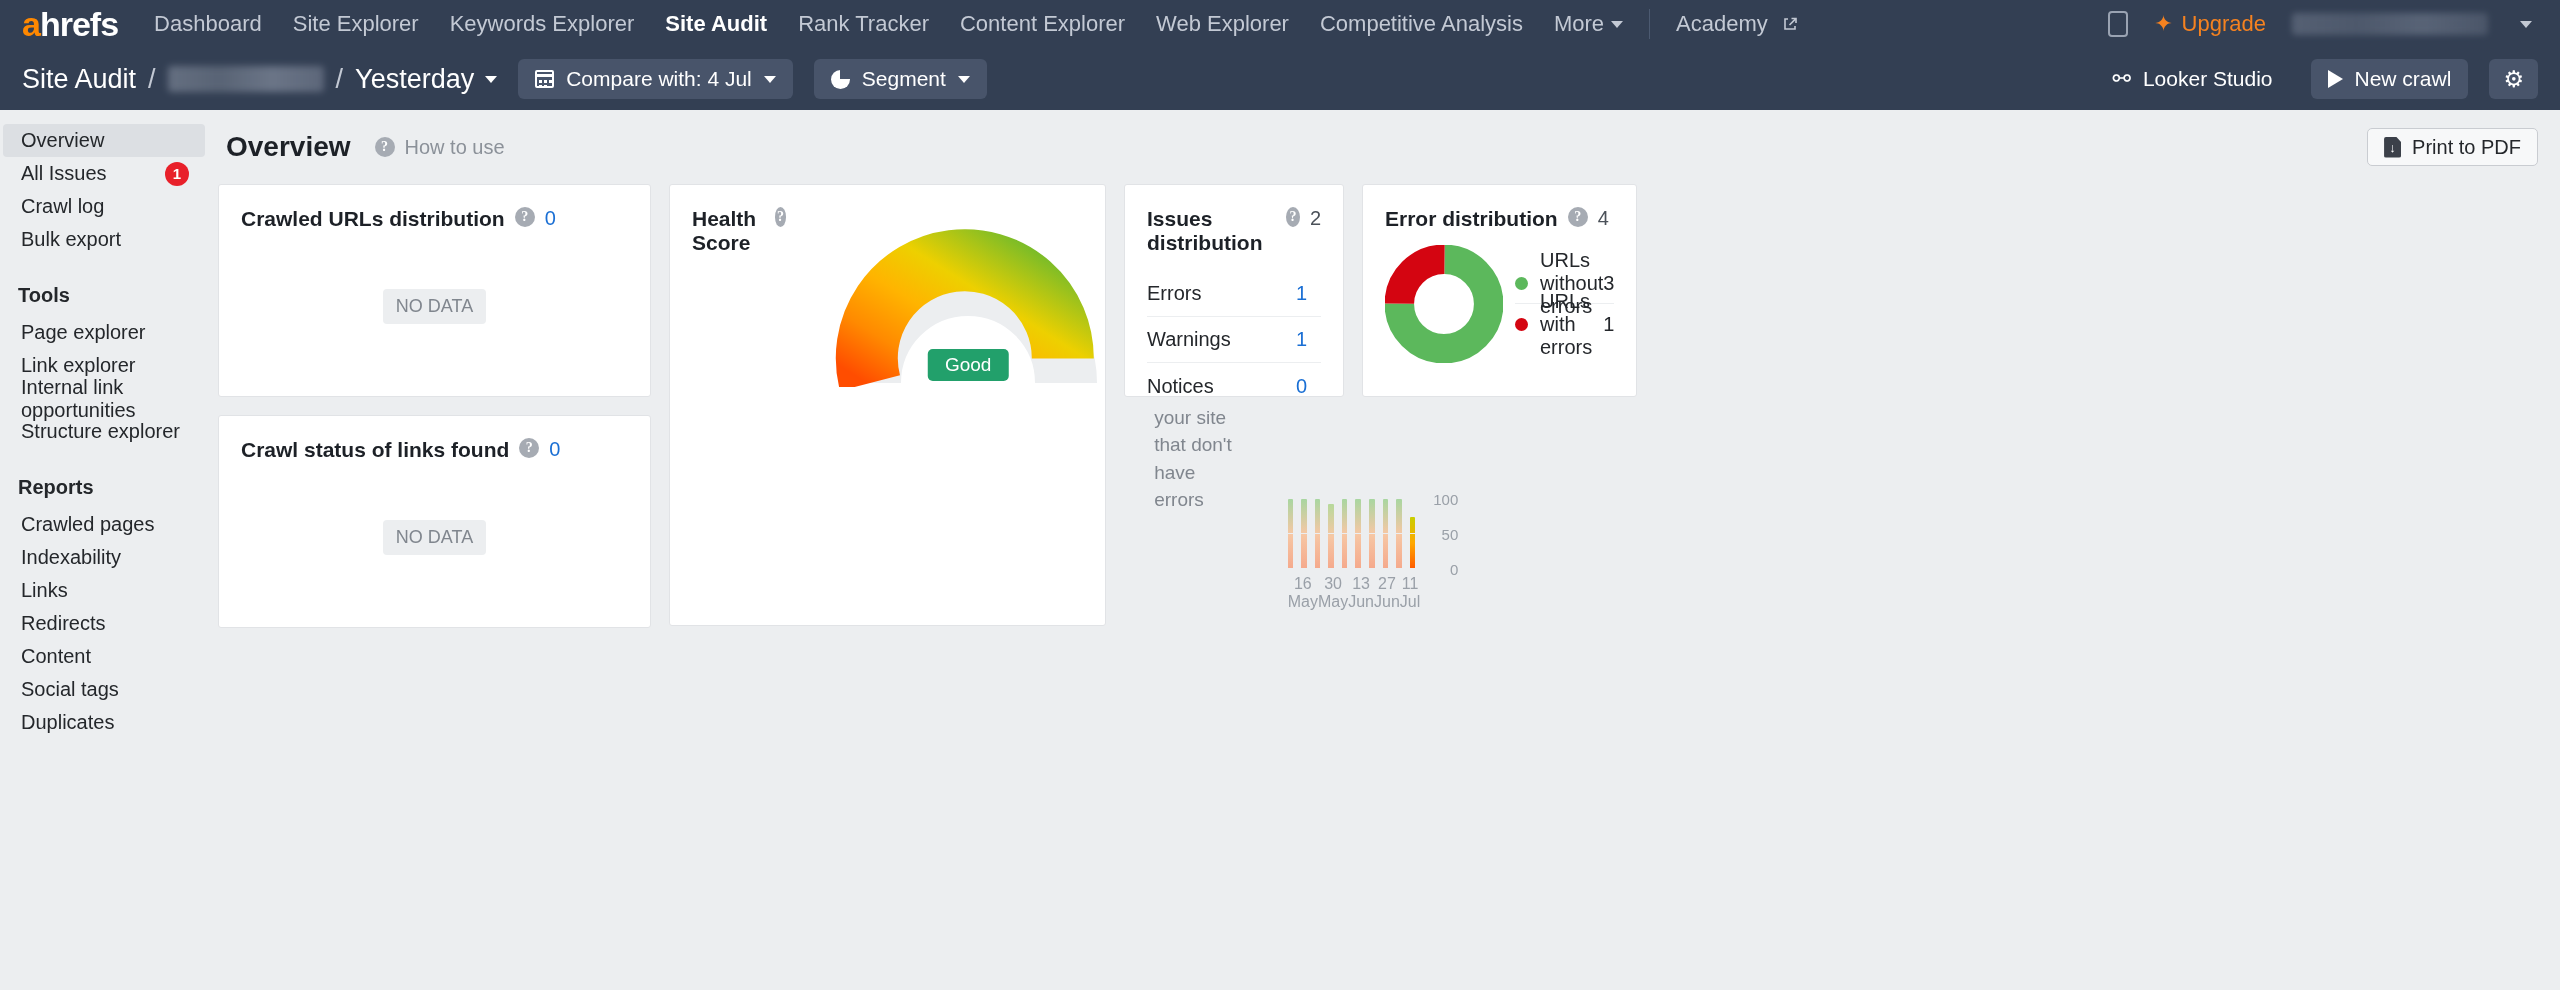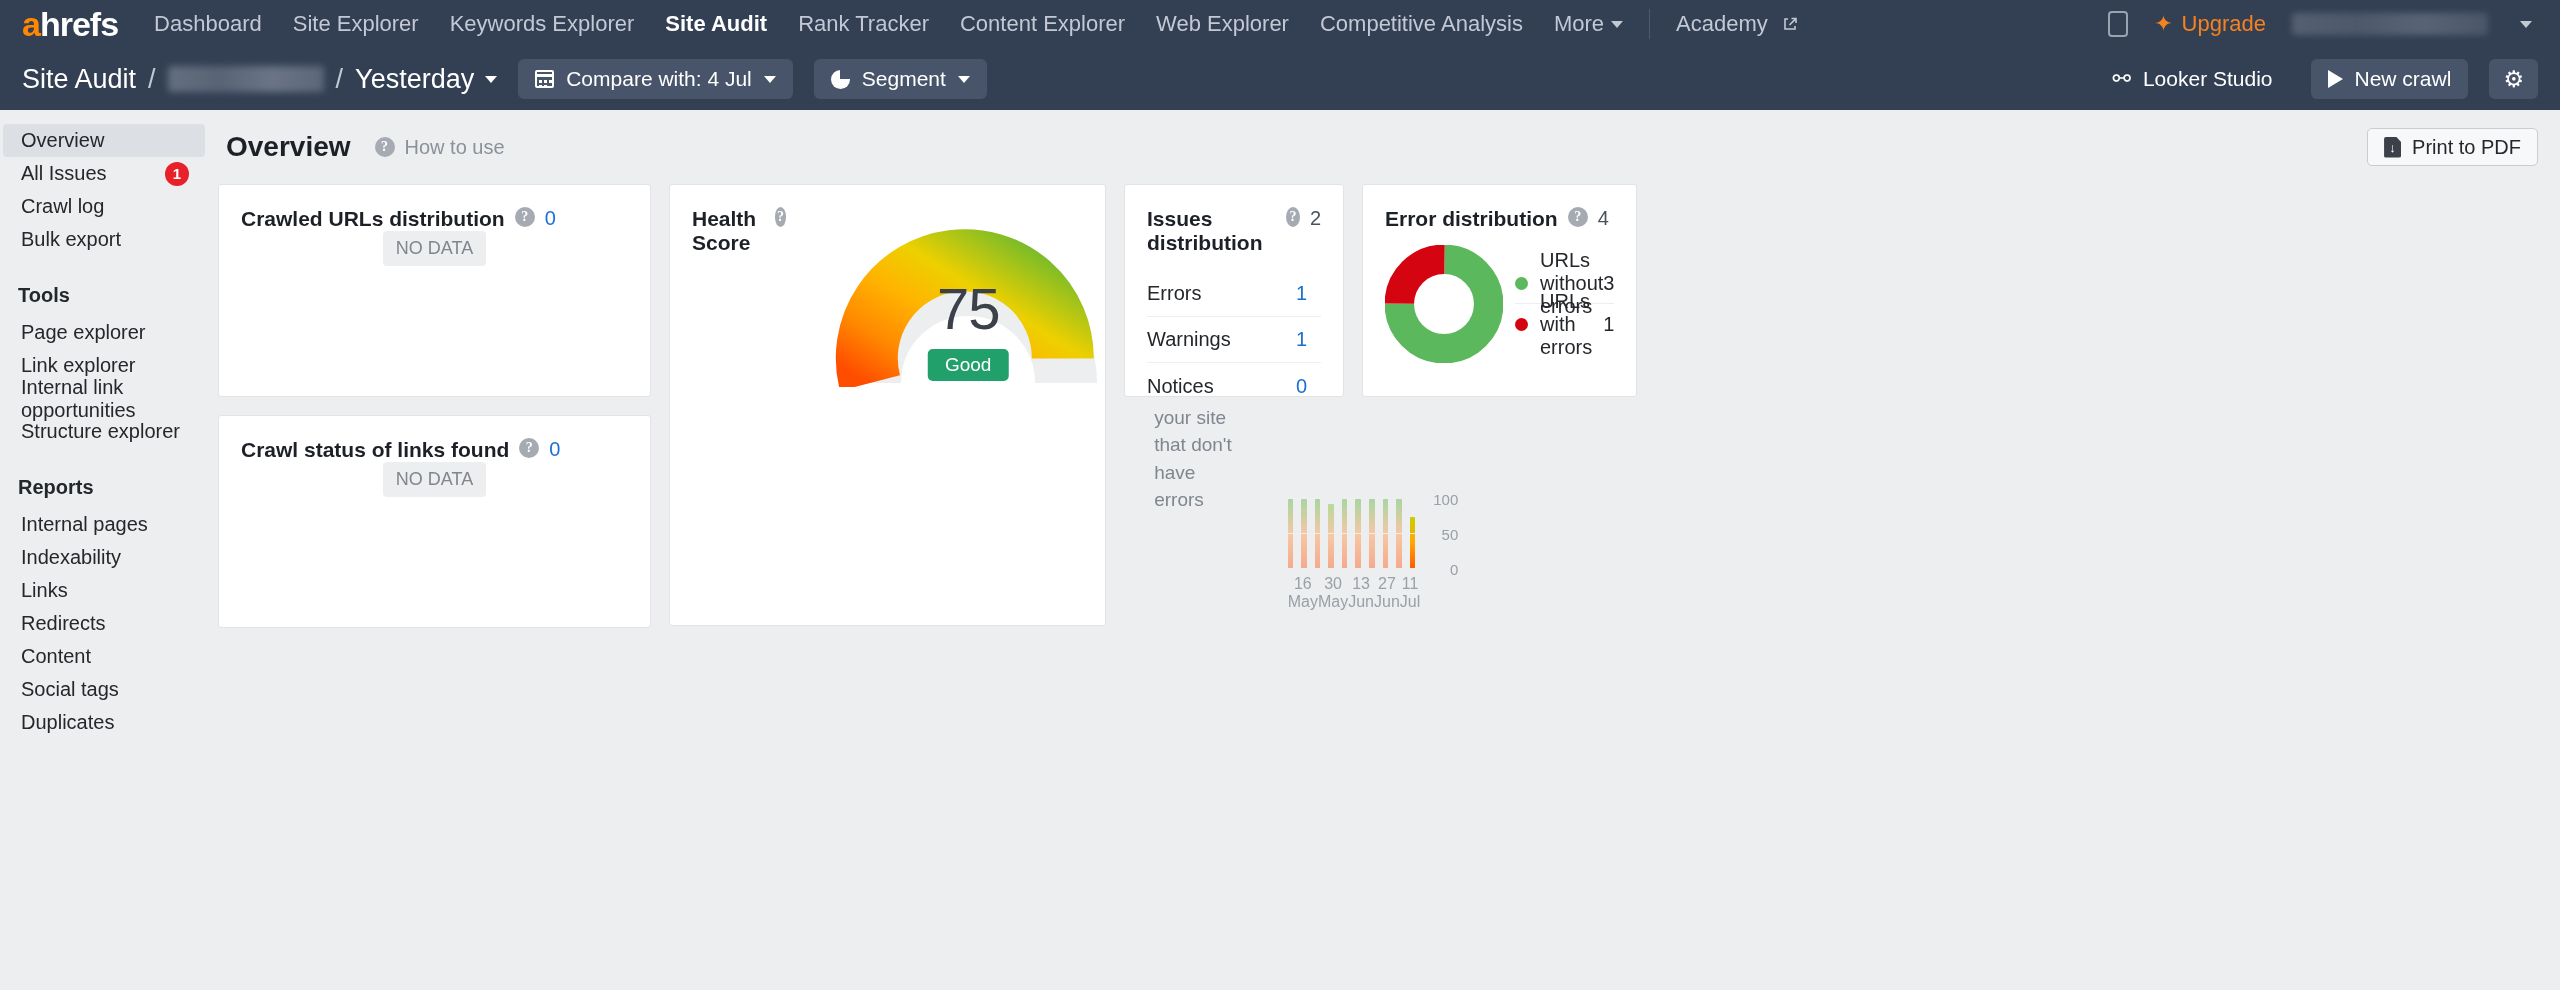--- a/index.html
+++ b/index.html
@@ -135,21 +135,21 @@
     display:flex; align-items:flex-start; gap:10px;
     font-size:21px; font-weight:bold; color:#1d2127;
     padding:22px 22px 0 22px;
   }
   .card-count { color:#1a6fd4; font-weight:normal; font-size:20px; }
   .card-count.plain { color:#4b5159; }
   .nodata {
     background:#eceef0; color:#80868e; font-size:18px;
     padding:7px 13px; border-radius:4px; display:inline-block;
   }
-  .nodata-wrap { height:150px; display:flex; align-items:flex-start; justify-content:center;}
+  .nodata-wrap { height:150px; display:flex; align-items:center; justify-content:center;}
   .card-crawled { height:213px; }
   .card-crawlstatus { height:213px; }
 
   
   .card-health { height:442px; display:flex; flex-direction:row; }
   .gauge-wrap { position:relative; width:100%; height:190px; margin-top:12px; display:flex; justify-content:center;}
   .gauge-num {
     position:absolute; left:0; right:0; top:78px; text-align:center;
     font-size:58px; color:#3b4049; letter-spacing:-1px;
   }
@@ -305,21 +305,21 @@
     </div>
     <div class="side-item">
       <span>Internal link opportunities</span>
     </div>
     <div class="side-item">
       <span>Structure explorer</span>
     </div>
 
     <div class="side-group">Reports</div>
     <div class="side-item">
-      <span>Internal pages</span>
+      <span>Crawled pages</span>
     </div>
     <div class="side-item">
       <span>Indexability</span>
     </div>
     <div class="side-item">
       <span>Links</span>
     </div>
     <div class="side-item">
       <span>Redirects</span>
     </div>
@@ -391,21 +391,20 @@
                   <stop offset="45%" stop-color="#ffb400"></stop>
                   <stop offset="66%" stop-color="#edd000"></stop>
                   <stop offset="100%" stop-color="#6fba2c"></stop>
                 </linearGradient>
               </defs>
 
               <path d="M 62 186 A 98 98 0 1 1 258 186" fill="none" stroke="#eceef0" stroke-width="62" stroke-linecap="butt"></path>
 
               <path d="M 62 186 A 98 98 0 1 1 254.8 161.5" fill="none" stroke="url(#gaugeGrad)" stroke-width="62" stroke-linecap="butt"></path>
             </svg>
-            <div class="gauge-num">75</div>
             <div class="good-badge">Good</div>
           </div>
 
           <div class="health-desc">Health Score reflects the proportion of internal URLs on your site that don't have errors</div>
 
           <div class="spark">
             <div class="spark-chart">
               <div class="gridline" style="bottom:70px"></div>
               <div class="gridline" style="bottom:35px"></div>
               <div class="gridline" style="bottom:0px"></div>

